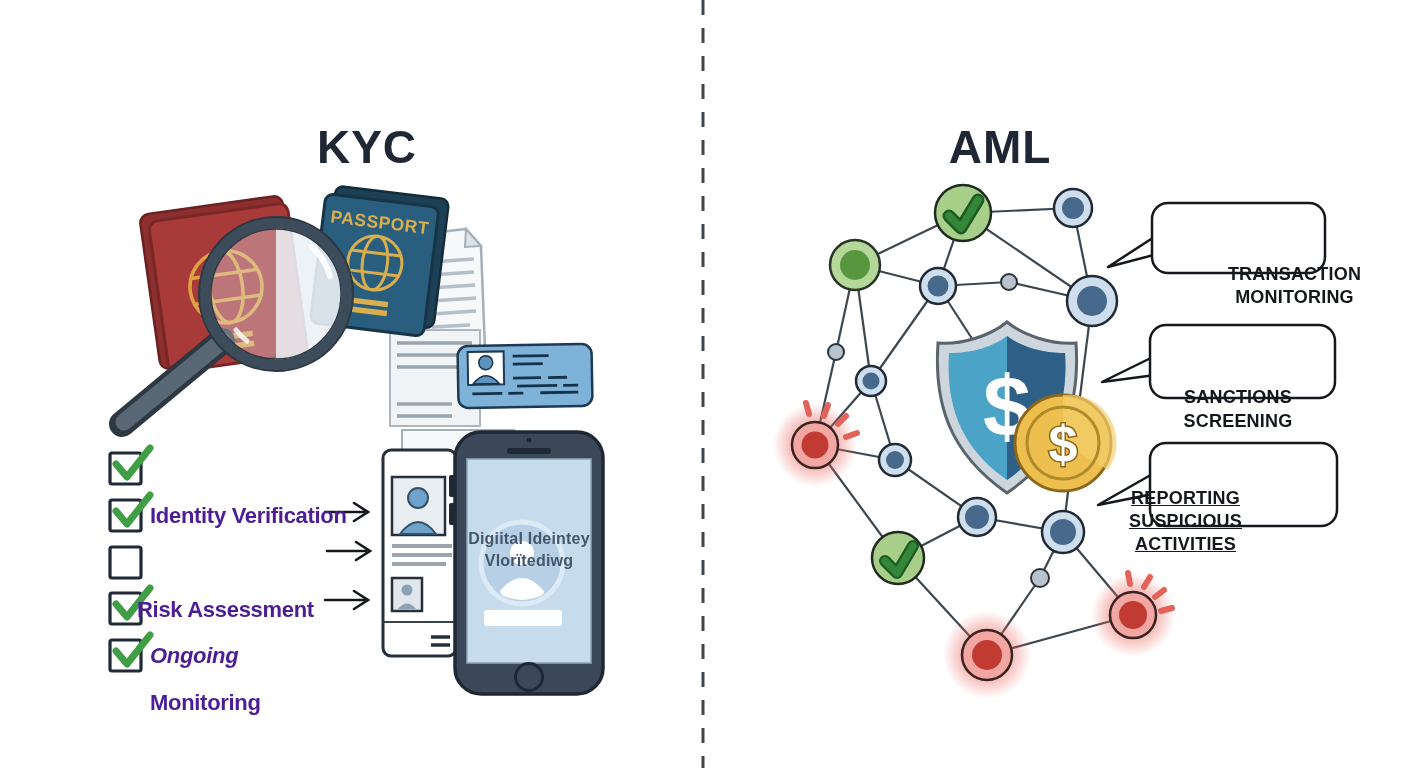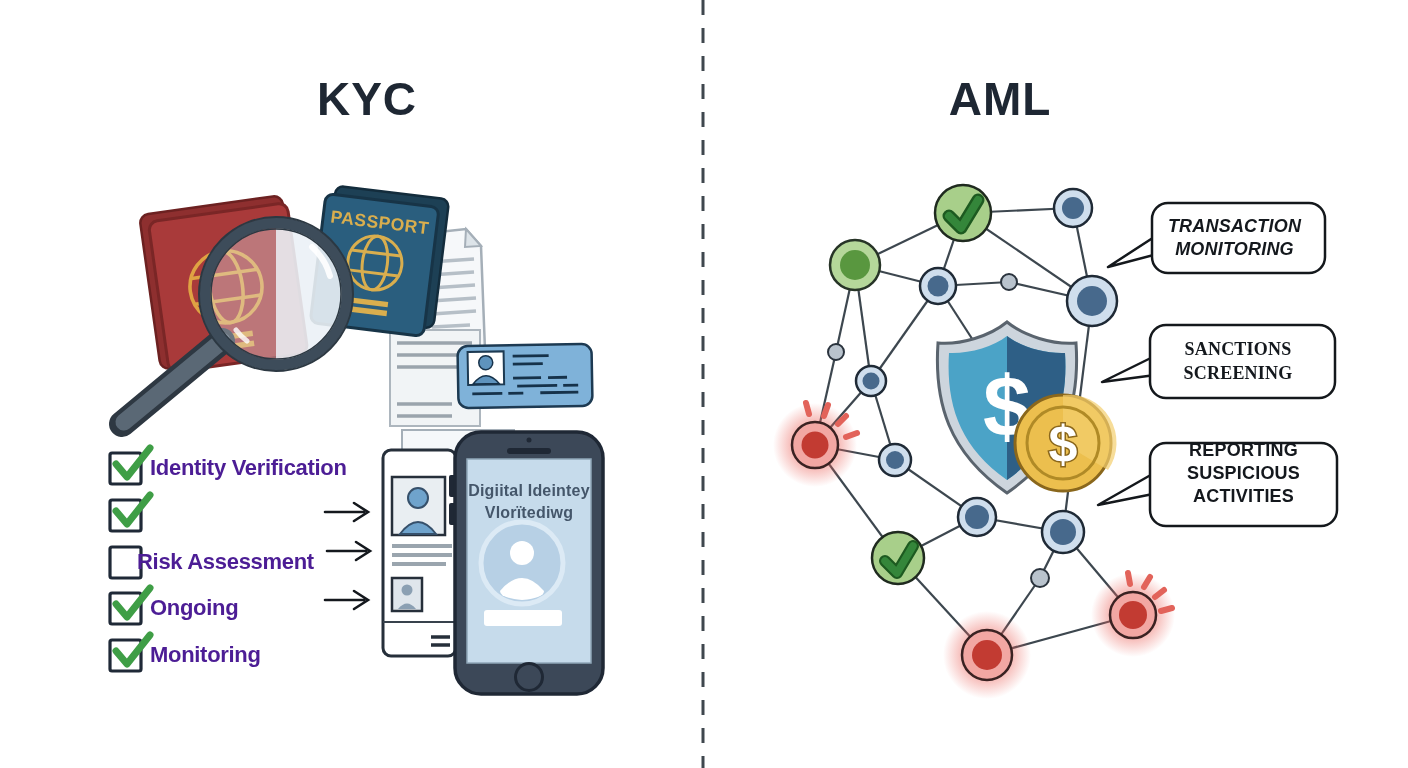--- a/index.html
+++ b/index.html
@@ -1,18 +1,18 @@
 <!DOCTYPE html>
 <html><head>
 <meta charset="utf-8">
 <style>
   html,body{margin:0;padding:0;background:#ffffff;}
   body{width:1408px;height:768px;position:relative;overflow:hidden;
        font-family:"Liberation Sans", sans-serif;}
-  .abs{position:absolute;}
+  .abs{position:absolute;margin-top:48px;}
   #scene{position:absolute;left:0;top:0;z-index:1;}
   .title{z-index:3;font-weight:bold;font-size:46px;letter-spacing:1px;
          color:#1e2733;text-align:center;width:220px;}
   .check-label{z-index:3;font-weight:bold;font-size:22px;letter-spacing:-0.3px;
          color:#4c1d95;height:34px;line-height:34px;white-space:nowrap;}
   .phone-text{z-index:3;width:124px;text-align:center;font-size:16px;
          line-height:1.35;color:#44566a;font-weight:600;white-space:pre-line;
          letter-spacing:0.2px;}
   .callout-text{z-index:3;display:flex;align-items:center;justify-content:center;
          text-align:center;font-weight:bold;font-size:18px;line-height:1.28;
@@ -290,25 +290,25 @@
     </g>
   </g>
 </svg>
 
 <div class="abs title" style="left:257px;top:72px;">KYC</div>
 <div class="abs title" style="left:890px;top:72px;">AML</div>
 
 <div class="abs check-label" style="left:150px;top:451px;">Identity Verification</div>
 <div class="abs check-label" style="left:150px;top:499px;"></div>
 <div class="abs check-label" style="left:137px;top:545px;">Risk Assessment</div>
-<div class="abs check-label" style="left:150px;top:591px;">Ongoing</div>
+<div class="abs check-label" style="left:150px;top:591px;font-style:italic;">Ongoing</div>
 <div class="abs check-label" style="left:150px;top:638px;">Monitoring</div>
 
 <div class="abs phone-text" style="left:467px;top:480px;">Digiital Ideintey
 Vlorïtediwg</div>
 
-<div class="abs callout-text" style="left:1148px;top:203px;width:173px;height:70px;font-style:italic;">TRANSACTION
+<div class="abs callout-text" style="left:1208px;top:203px;width:173px;height:70px;">TRANSACTION
 MONITORING</div>
-<div class="abs callout-text" style="left:1150px;top:325px;width:176px;height:73px;font-family:Liberation Serif, serif;">SANCTIONS
+<div class="abs callout-text" style="left:1150px;top:325px;width:176px;height:73px;">SANCTIONS
 SCREENING</div>
-<div class="abs callout-text" style="left:1150px;top:443px;width:187px;height:61px;">REPORTING
+<div class="abs callout-text" style="left:1092px;top:443px;width:187px;height:61px;text-decoration:underline;">REPORTING
 SUSPICIOUS
 ACTIVITIES</div>
 
 </body></html>

